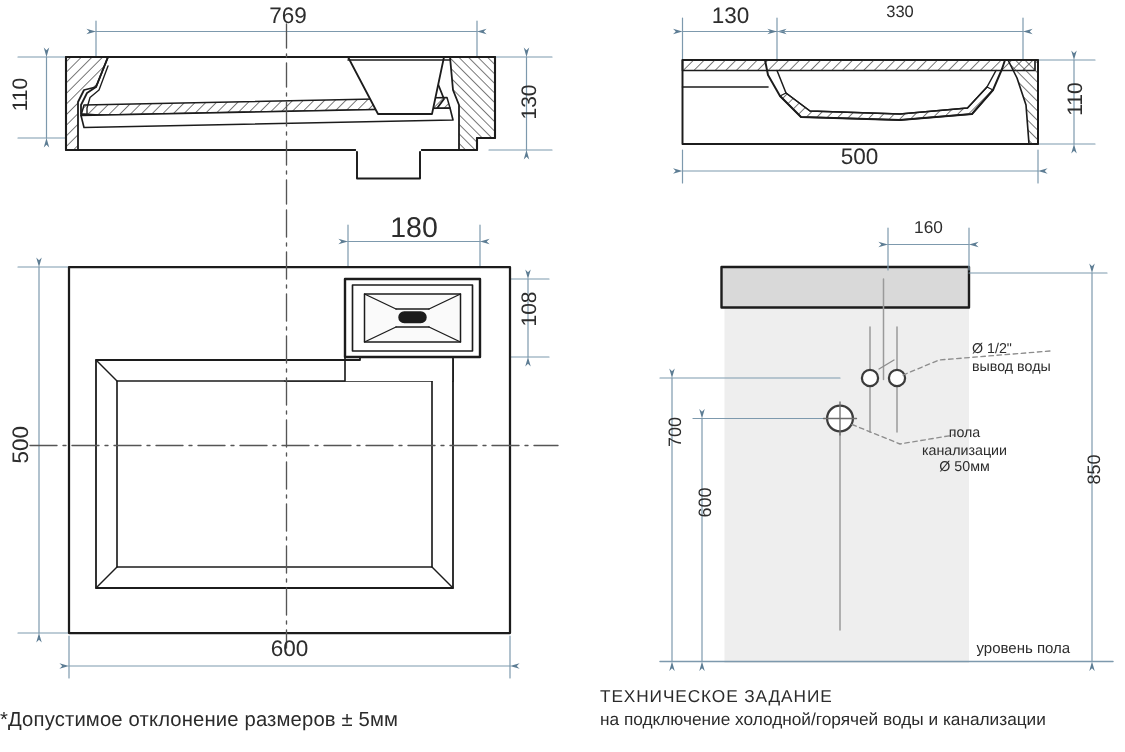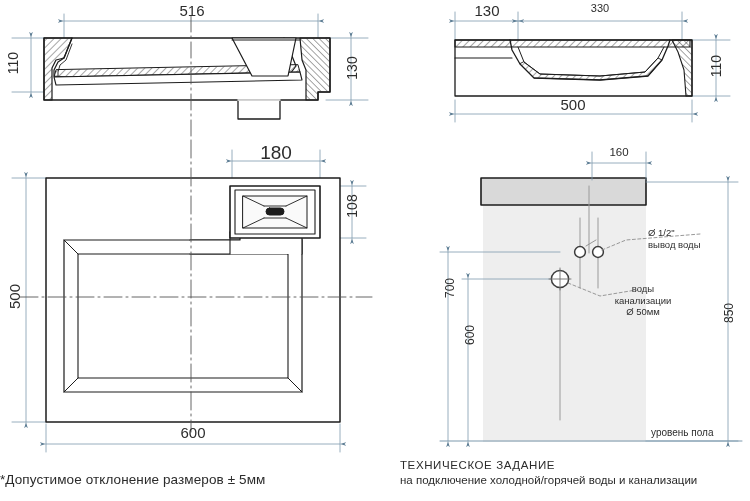--- a/index.html
+++ b/index.html
@@ -202,21 +202,21 @@
     </g>
     <path d="M586,246 L596,240" stroke="#8d8d8d" stroke-width="0.9" fill="none"></path>
   </g>
 
   </g>
 </svg>
 
 <div style="position:absolute;left:0;top:0;width:750px;height:501px;
             pointer-events:none;font-size:13px;color:#2d2d2d;">
 
-  <div style="position:absolute;left:164px;top:2px;width:56px;text-align:center;font-size:15px;">516</div>
+  <div style="position:absolute;left:164px;top:2px;width:56px;text-align:center;font-size:15px;">769</div>
   <div style="position:absolute;left:-2px;top:55px;width:30px;text-align:center;font-size:14px;
               transform:rotate(-90deg);">110</div>
   <div style="position:absolute;left:337px;top:60px;width:30px;text-align:center;font-size:14px;
               transform:rotate(-90deg);">130</div>
 
   <div style="position:absolute;left:459px;top:2px;width:56px;text-align:center;font-size:15px;">130</div>
   <div style="position:absolute;left:572px;top:2px;width:56px;text-align:center;font-size:11px;">330</div>
   <div style="position:absolute;left:545px;top:96px;width:56px;text-align:center;font-size:15px;">500</div>
   <div style="position:absolute;left:701px;top:58px;width:30px;text-align:center;font-size:14px;
               transform:rotate(-90deg);">110</div>
@@ -236,21 +236,21 @@
   <div style="position:absolute;left:714px;top:306px;width:30px;text-align:center;font-size:12px;
               transform:rotate(-90deg);">850</div>
 
   <div style="position:absolute;left:648px;top:227px;width:100px;font-size:9.5px;line-height:12px;">
     <div>Ø 1/2"</div>
     <div>вывод воды</div>
   </div>
 
   <div style="position:absolute;left:598px;top:283px;width:90px;font-size:9.5px;line-height:11.5px;
               text-align:center;">
-    <div>воды</div>
+    <div>пола</div>
     <div>канализации</div>
     <div>Ø 50мм</div>
   </div>
 
   <div style="position:absolute;left:651px;top:427px;width:90px;font-size:10px;">уровень пола</div>
 </div>
 
 <div class="cap cap1">*Допустимое отклонение размеров ± 5мм</div>
 
 <div class="cap cap2">

